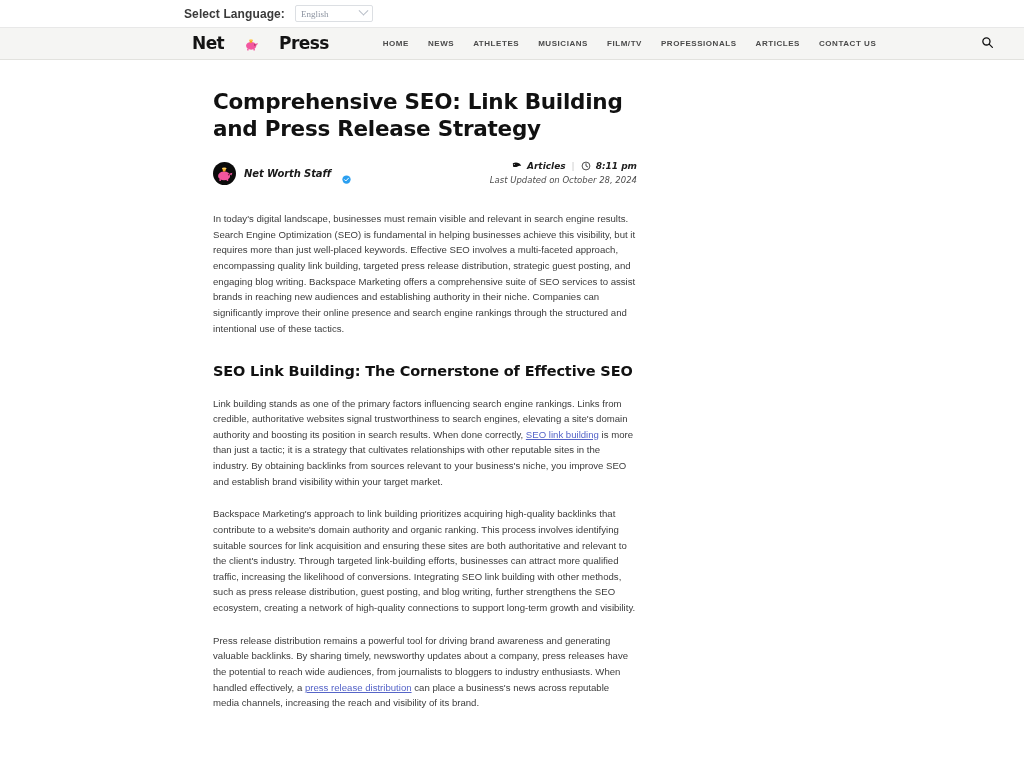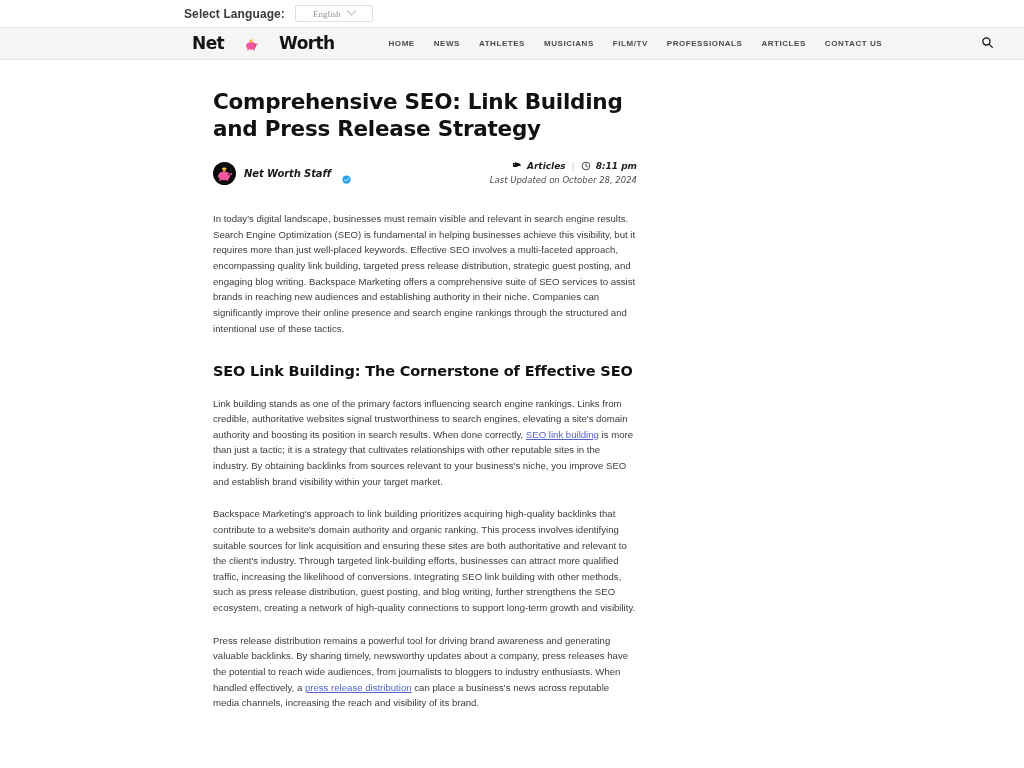--- a/index.html
+++ b/index.html
@@ -39,21 +39,21 @@
   }
   .lang-select {
     width: 78px;
     height: 17px;
     border: 1px solid #dcdfe3;
     background: #fff;
     border-radius: 2px;
     display: flex;
     align-items: center;
     justify-content: space-between;
-    padding: 0 17px;
+    padding: 0 5px;
   }
   .lang-select-value {
     font-size: 9px;
     color: #8c93a0;
     font-family: "Liberation Serif", serif;
   }
   .chevron {
     width: 7px; height: 7px;
     border-right: 1.3px solid #b6bcc6;
     border-bottom: 1.3px solid #b6bcc6;
@@ -253,21 +253,21 @@
         <svg viewBox="0 0 24 24" width="15" height="15" aria-hidden="true">
           <ellipse cx="11.5" cy="14" rx="8.2" ry="6.2" fill="#f2569f"></ellipse>
           <path d="M18 11.2 L22.2 9.6 L20.6 13.6 Z" fill="#f2569f"></path>
           <rect x="5" y="18.5" width="2.4" height="3.2" rx="1" fill="#f2569f"></rect>
           <rect x="15" y="18.5" width="2.4" height="3.2" rx="1" fill="#f2569f"></rect>
           <circle cx="17.4" cy="12.6" r="1" fill="#5e1733"></circle>
           <path d="M8.3 4.6 L14.2 4.6 L12.6 9.2 L9.6 9.2 Z" fill="#f5a623"></path>
           <ellipse cx="11.2" cy="4.8" rx="3" ry="1.2" fill="#ffce5c"></ellipse>
         </svg>
       </span>
-      <span>Worth</span>
+      <span>Press</span>
     </div>
 
     <nav class="nav">
       <a>HOME</a>
       <a>NEWS</a>
       <a>ATHLETES</a>
       <a>MUSICIANS</a>
       <a>FILM/TV</a>
       <a>PROFESSIONALS</a>
       <a>ARTICLES</a>

